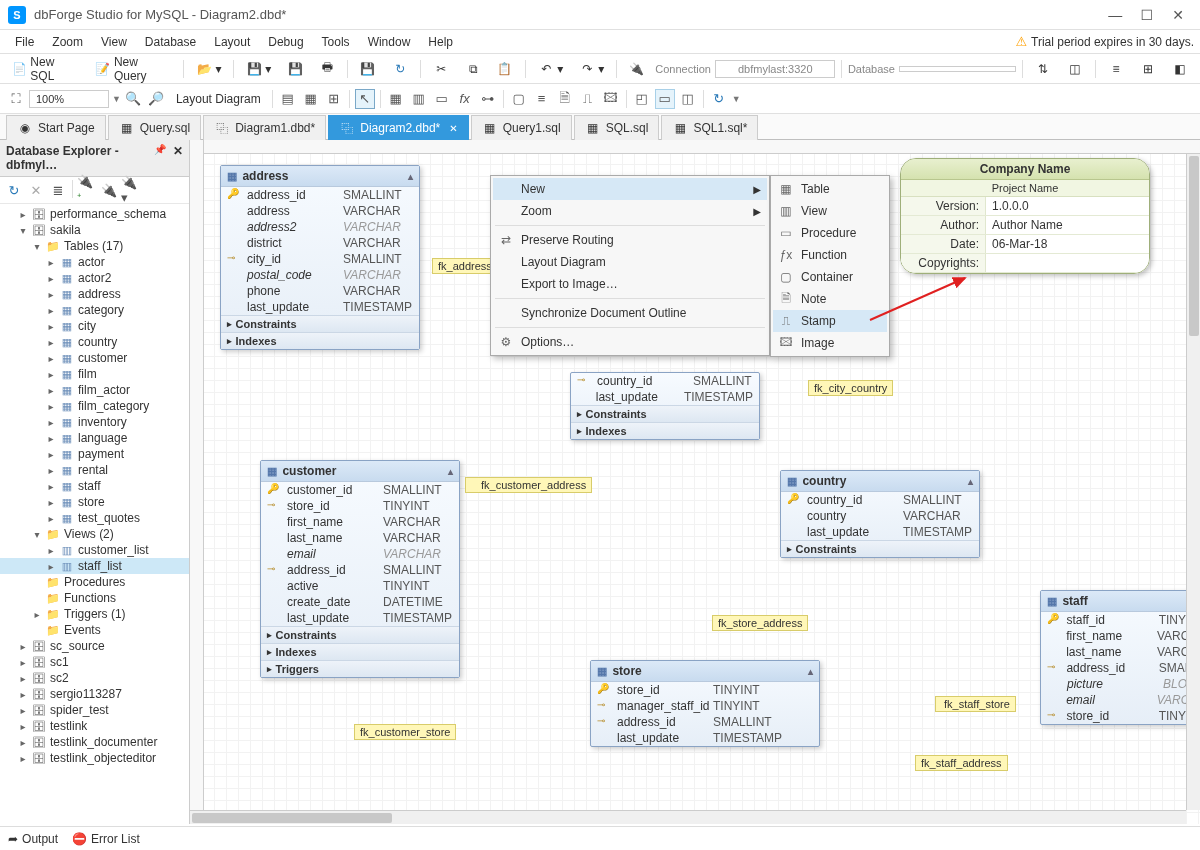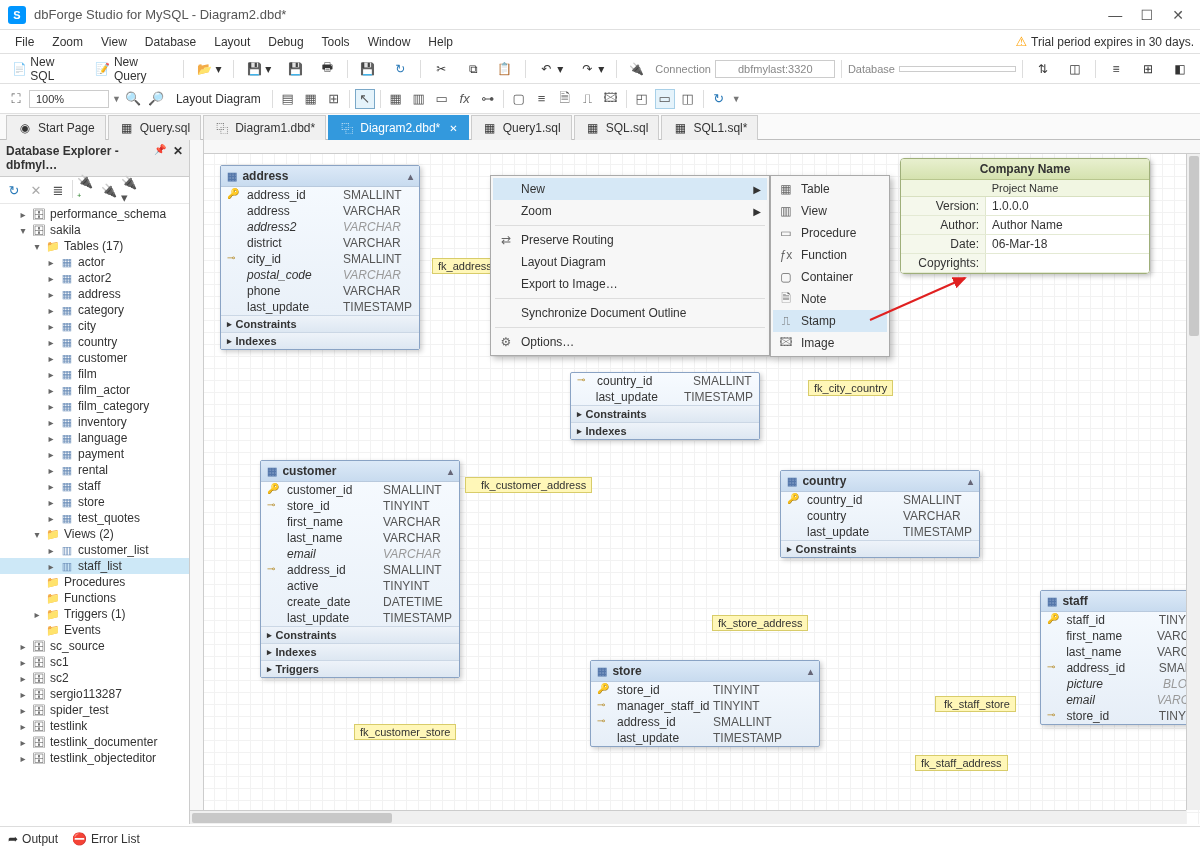--- a/index.html
+++ b/index.html
@@ -53,21 +53,21 @@
 .entity .erow.grey{color:#999;font-style:italic}
 .entity .erow.grey .ct{color:#999}
 .esect{background:linear-gradient(#eef3f9,#dde7f2);padding:2px 6px;font-weight:bold;font-size:11px;border-top:1px solid #cbd7e5;display:flex;align-items:center;gap:4px}
 .ctxmenu{position:absolute;background:#f7f7f7;border:1px solid #aaa;box-shadow:3px 3px 6px rgba(0,0,0,.25);padding:2px}
 .ctxmenu .crow{display:flex;align-items:center;padding:4px 24px 4px 28px;font-size:12px;position:relative}
 .ctxmenu .crow:hover,.ctxmenu .crow.hov{background:#d6e8f6}
 .ctxmenu .crow .cico{position:absolute;left:5px;width:16px;text-align:center;font-size:12px;color:#666}
 .ctxmenu .crow .arr{position:absolute;right:6px;font-size:10px;color:#333}
 .ctxmenu .crow .sc{position:absolute;right:8px;color:#888;font-size:11px}
 .ctxmenu .csep{height:1px;background:#ddd;margin:3px 2px}
-.stamp{position:absolute;border:1px solid #9faf7a;border-radius:4px;box-shadow:2px 2px 5px rgba(0,0,0,.25);overflow:hidden}
+.stamp{position:absolute;border:1px solid #9faf7a;border-radius:16px;box-shadow:2px 2px 5px rgba(0,0,0,.25);overflow:hidden}
 .stamp .shdr{background:linear-gradient(#e8f0cf,#d5e2af);text-align:center;padding:3px;font-weight:bold;font-size:12px;border-bottom:1px solid #b8c68e}
 .stamp .ssub{background:#f1f6e2;text-align:center;padding:2px;font-size:11px;border-bottom:1px solid #d8e0c0}
 .stamp .srow{display:flex;border-bottom:1px solid #e4ead4;font-size:11px;background:#fff}
 .stamp .srow .sl{width:85px;text-align:right;padding:2px 6px;background:#f5f8ec;border-right:1px solid #e0e7ce}
 .stamp .srow .sv{flex:1;padding:2px 6px}
 .fk-label{position:absolute;background:#fff7b8;border:1px solid #d8cc6a;padding:1px 5px;font-size:11px}
 .arrow-annot{position:absolute;pointer-events:none}
 .statusbar{position:absolute;bottom:0;left:0;right:0;height:24px;border-top:1px solid #ddd;display:flex;align-items:center;padding:0 8px;gap:14px;background:#fff}
 .statusbar .sb{display:flex;align-items:center;gap:4px;font-size:11px;color:#555}
 .hscroll{position:absolute;bottom:0;left:0;right:14px;height:14px;background:#f0f0f0;border-top:1px solid #ccc}

